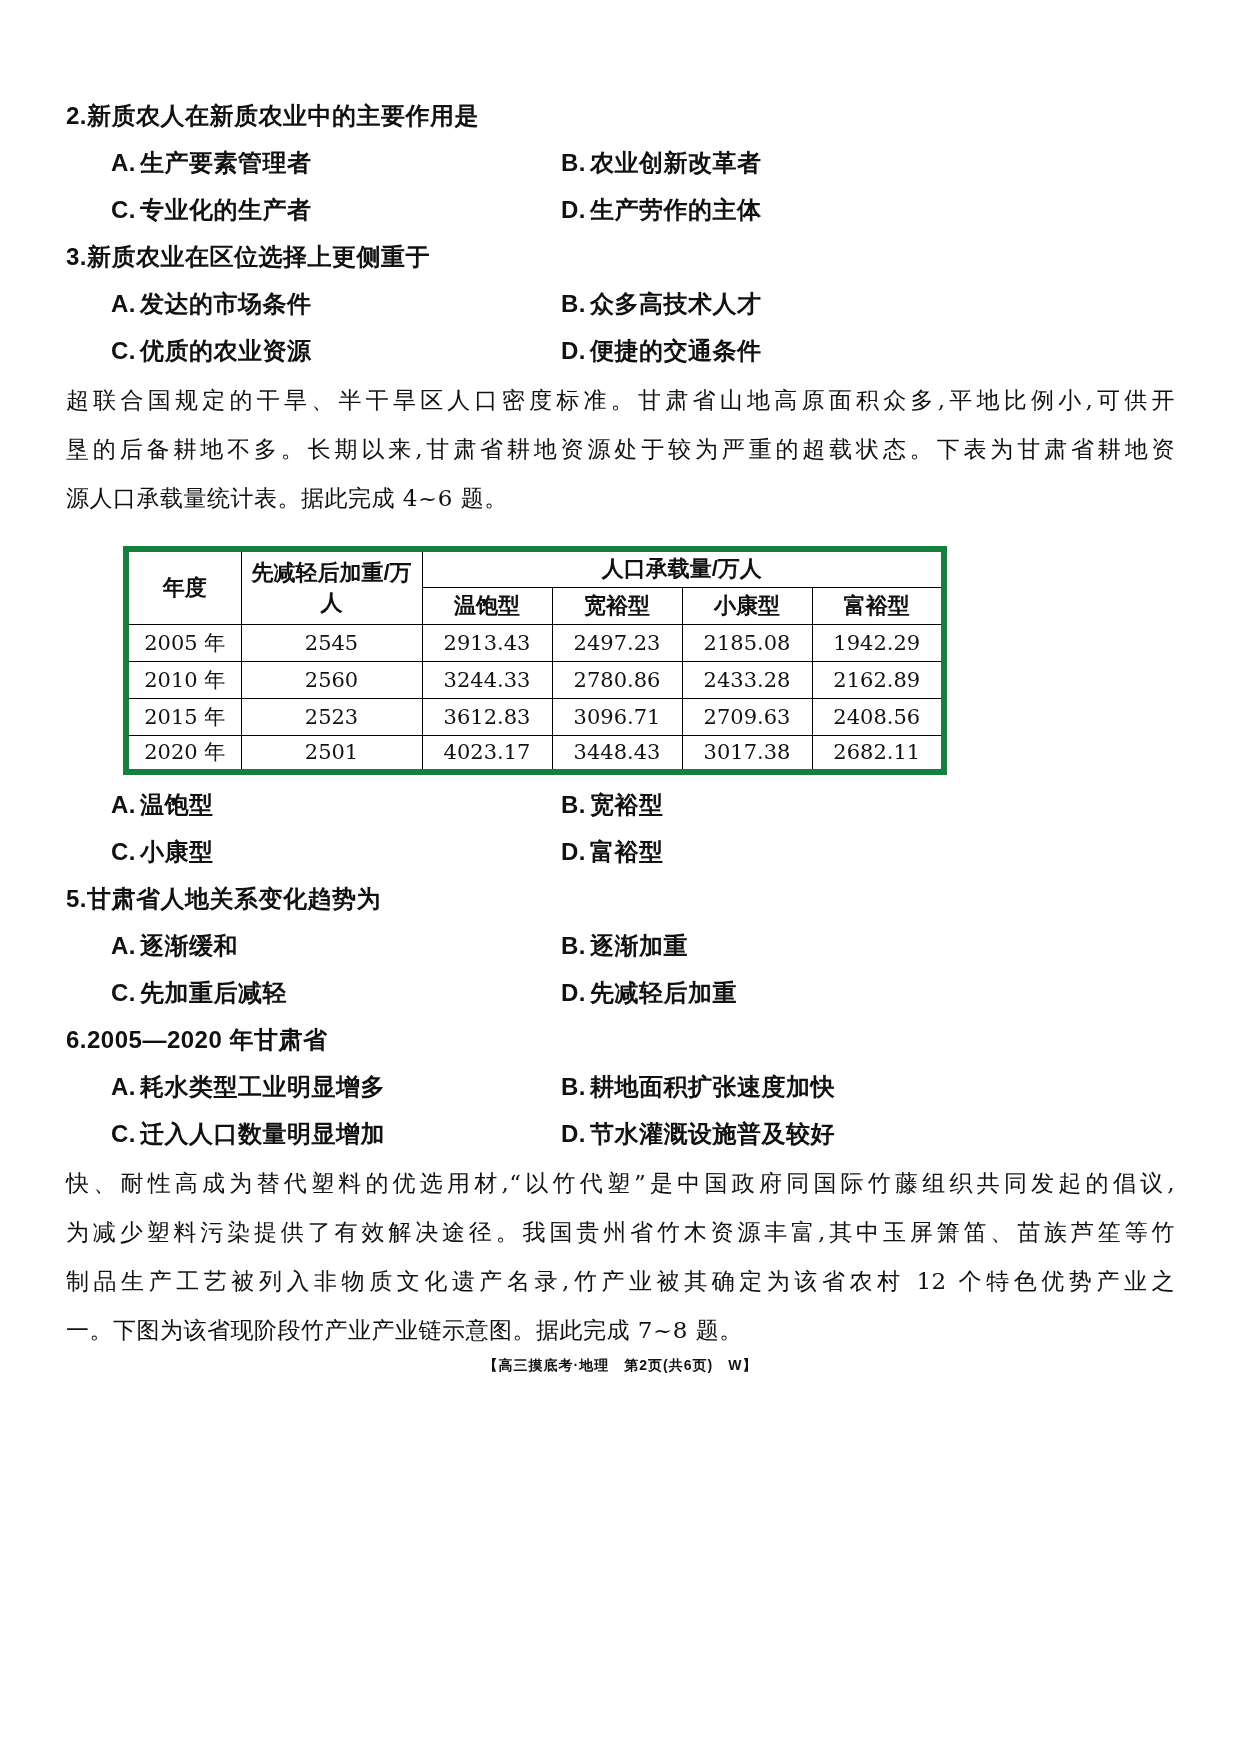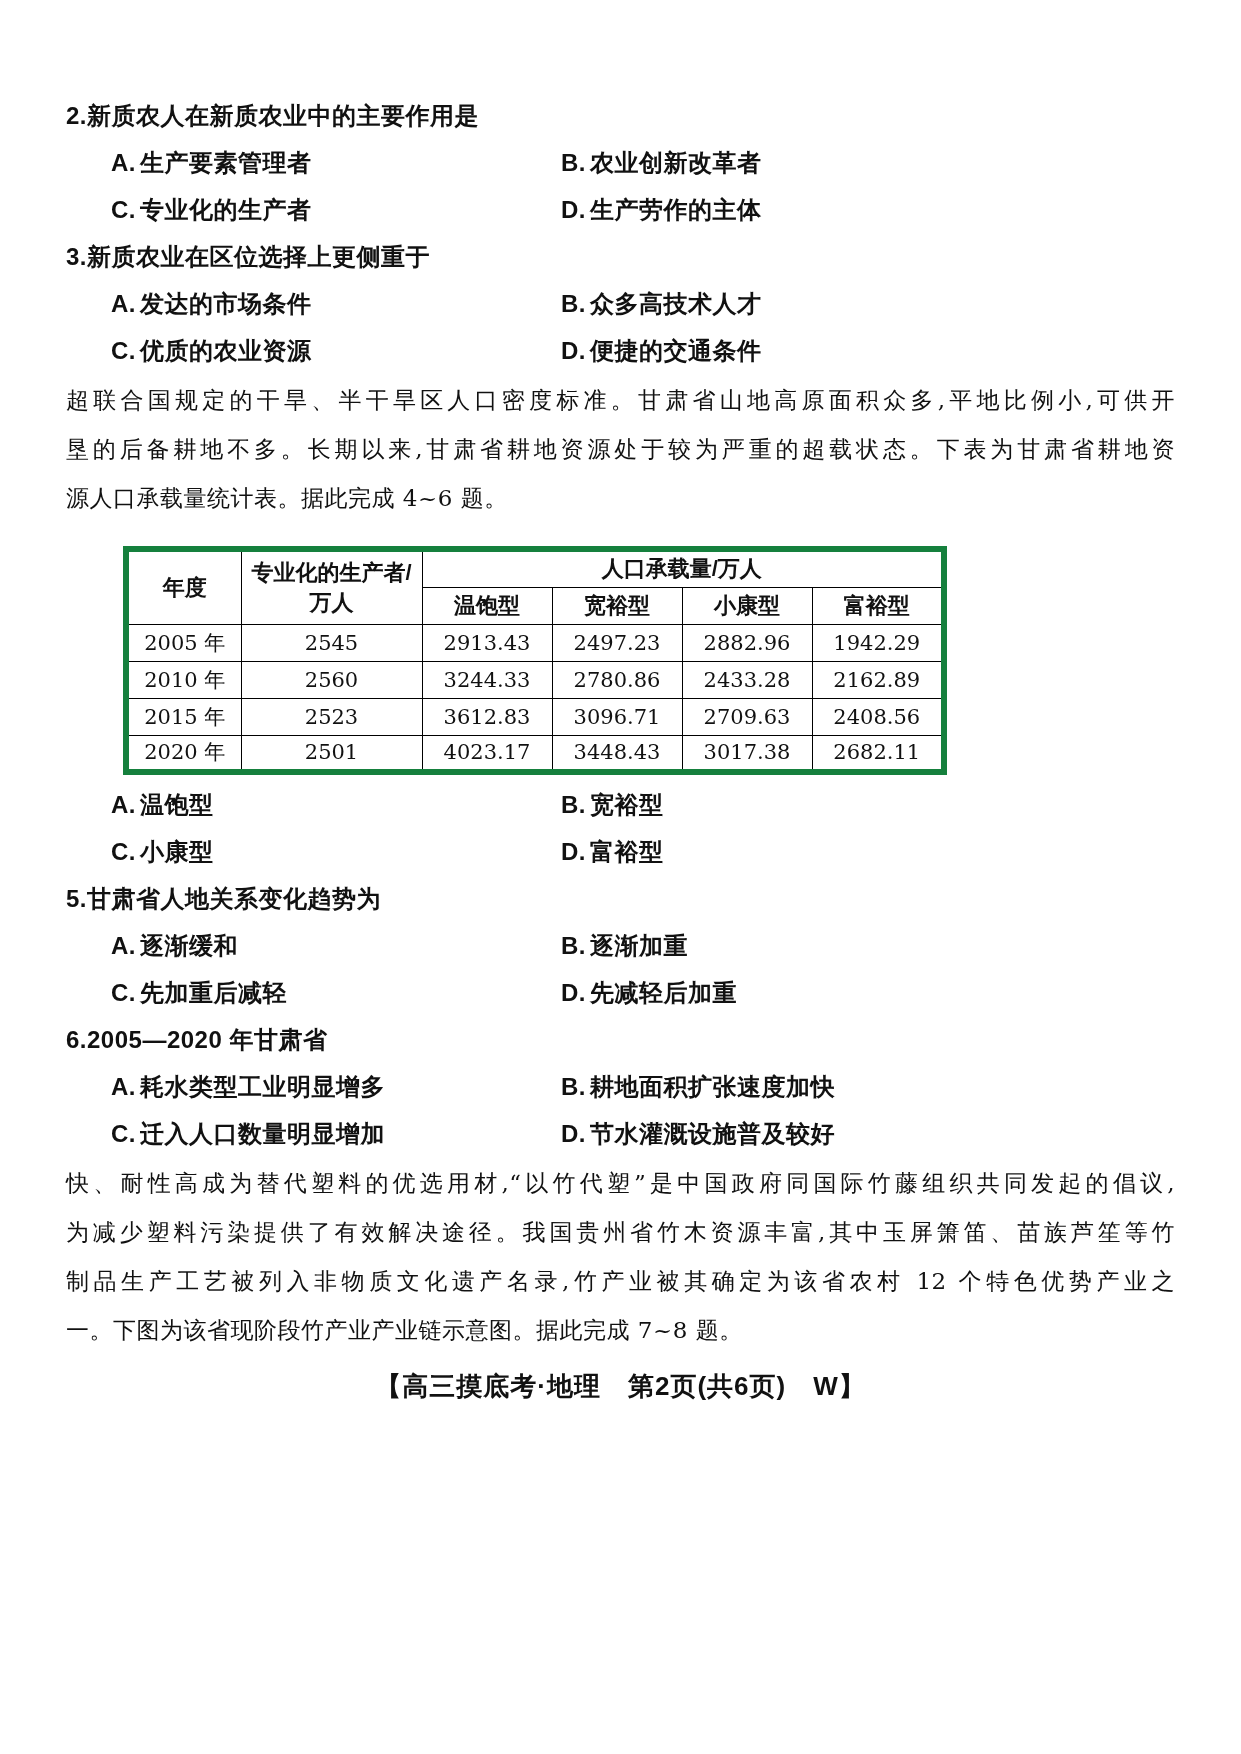--- a/index.html
+++ b/index.html
@@ -76,22 +76,22 @@
     font-weight: 400;
     font-size: 21px;
     font-family: "DejaVu Serif", serif;
   }
   .cap-table tr.hrow1 th { height: 38px; }
   .cap-table tr.hrow2 th { height: 37px; }
   .cap-table tr.drow td { height: 37px; }
   .footer {
     text-align: center;
     font-weight: 700;
-    font-size: 26px;
-    margin-top: 14px;
+    font-size: 14px;
+    margin-top: 2px;
     letter-spacing: 1px;
   }
   .qblock { margin: 0; }
 </style>
 </head>
 <body>
 
 <div class="page">
 
   <section class="qblock">
@@ -149,35 +149,35 @@
       <col style="width:115px">
         <col style="width:181px">
       <col style="width:130px">
         <col style="width:130px">
         <col style="width:130px">
         <col style="width:132px">
     </colgroup>
     <tbody>
       <tr class="hrow1">
         <th rowspan="2">年度</th>
-        <th rowspan="2">专业化的生产者/万人</th>
+        <th rowspan="2">先减轻后加重/万人</th>
         <th colspan="4">人口承载量/万人</th>
       </tr>
       <tr class="hrow2">
         <th>温饱型</th>
         <th>宽裕型</th>
         <th>小康型</th>
         <th>富裕型</th>
       </tr>
       <tr class="drow">
         <td>2005 年</td>
         <td>2545</td>
         <td>2913.43</td>
         <td>2497.23</td>
-        <td>2882.96</td>
+        <td>2185.08</td>
         <td>1942.29</td>
       </tr>
       <tr class="drow">
         <td>2010 年</td>
         <td>2560</td>
         <td>3244.33</td>
         <td>2780.86</td>
         <td>2433.28</td>
         <td>2162.89</td>
       </tr>

